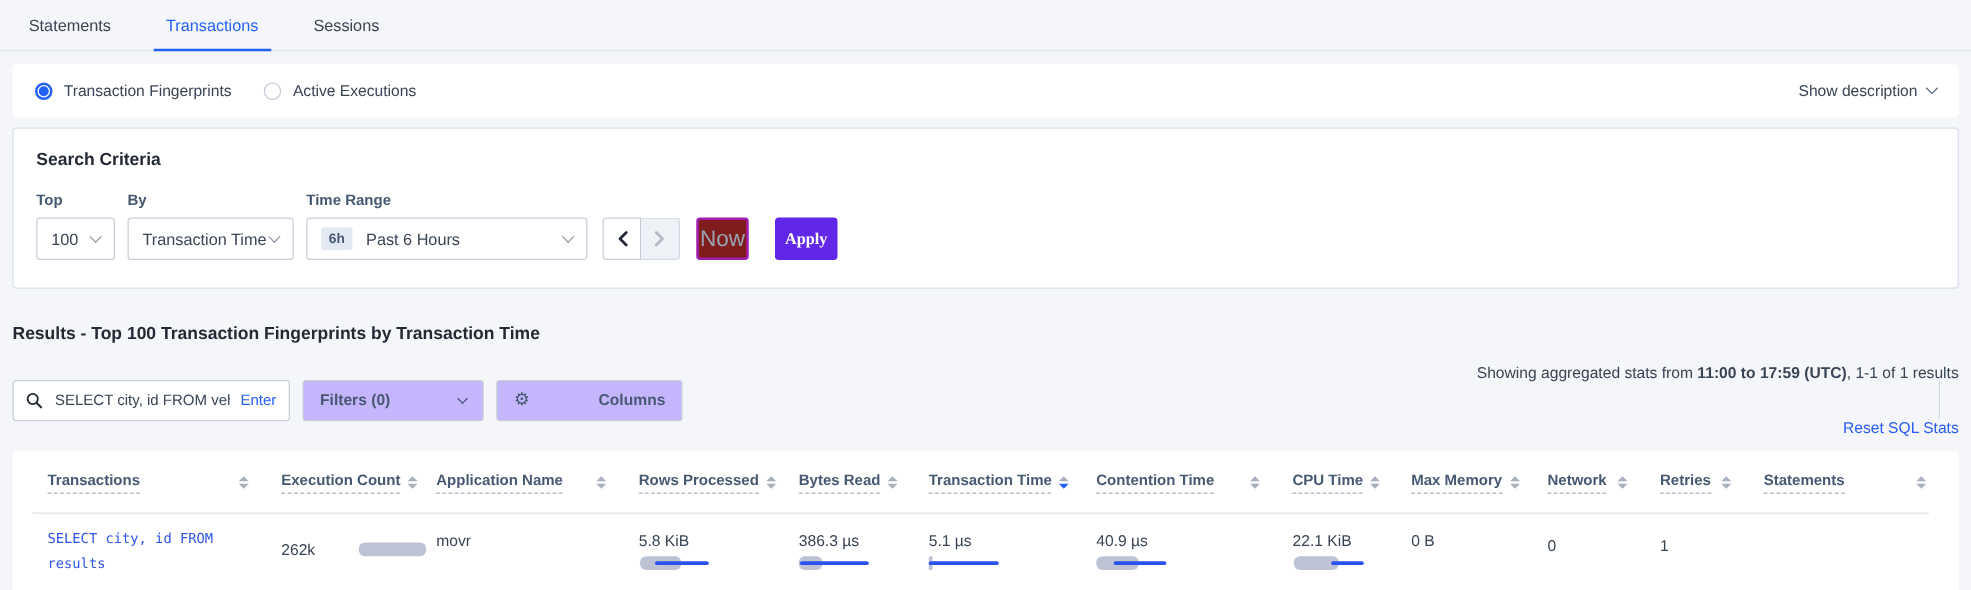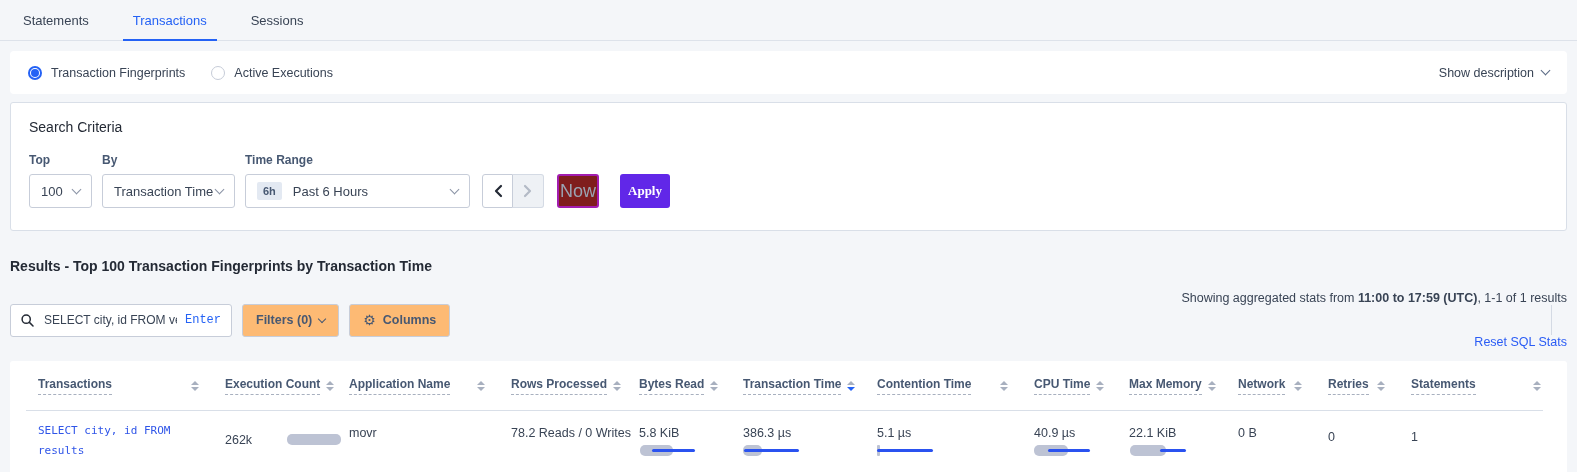--- a/index.html
+++ b/index.html
@@ -27,21 +27,21 @@
   .radio.on { border:2px solid #2462f5; position:relative; }
   .radio.on::after { content:""; position:absolute; inset:1px; background:#2462f5; border-radius:50%; }
   .radio.off { border:1px solid #c6ccd8; background:#fff; }
   .radio-label { font-size:12.5px; margin-left:9px; }
   .show-desc { margin-left:auto; display:flex; align-items:center; font-size:12.5px; cursor:pointer; }
   .chev { width:7px; height:7px; border-right:1.5px solid #5a6a84; border-bottom:1.5px solid #5a6a84;
           transform:rotate(45deg); margin-left:8px; margin-top:-4px; flex:none; }
 
   
   .criteria { margin-top:8px; border:1px solid #d9dfe8; border-radius:3px; padding:16px 18px 22px; }
-  .criteria-title { font-size:14px; font-weight:normal; color:#242a35; }
+  .criteria-title { font-size:14px; font-weight:bold; color:#242a35; }
   .criteria-form { display:flex; margin-top:18px; align-items:flex-end; }
   .field { margin-right:10px; }
   .field-label { font-size:12px; font-weight:bold; color:#475872; margin-bottom:7px; }
   .select { height:34px; border:1px solid #c7cdd9; border-radius:3px; background:#fff; display:flex;
             align-items:center; padding:0 11px; font-size:13px; color:#394455; cursor:pointer; }
   .select .chev { margin-left:auto; border-color:#8a93a5; }
   .w-top { width:63px; } .w-by { width:133px; } .w-time { width:225px; }
   .badge { background:#e3e9f2; border-radius:2px; font-size:11px; font-weight:bold; color:#475872;
            padding:3px 6px; margin-right:11px;text-align:right; }
   .arrows { display:flex; margin:0 13px 0 2px; }
@@ -54,24 +54,24 @@
   .apply-btn { width:50px; height:34px; border:none; border-radius:3px; background:#6127e8; color:#fff;
                font-weight:bold; font-size:13px; cursor:pointer; font-family:Liberation Serif, serif; }
 
   
   .results-heading { margin:27px 10px 0; font-size:14px; font-weight:bold; color:#242a35; }
   .controls { margin:17px 10px 0; display:flex; align-items:center; }
   .searchbox { width:222px; height:33px; border:1px solid #c7cdd9; border-radius:3px; background:#fff;
                display:flex; align-items:center; padding:0 10px; }
   input.search { border:none; outline:none; flex:1; min-width:0; font-size:12px; color:#394455;
                  font-family:"Liberation Sans",sans-serif; background:transparent; }
-  .enter { font-size:12px; color:#2462f5; margin-left:6px; flex:none;font-family:Liberation Mono, monospace; }
-  .btn { height:33px; border:1px solid #c7cdd9; border-radius:3px; background:#fdba74; display:flex;
+  .enter { font-size:12px; color:#2462f5; margin-left:6px; flex:none; }
+  .btn { height:33px; border:1px solid #c7cdd9; border-radius:3px; background:#c4b5fd; display:flex;
          align-items:center; padding:0 13px; font-size:12.5px; font-weight:bold; color:#475872;
-         margin-left:10px; cursor:pointer; }
+         margin-left:10px; cursor:pointer;gap:48px; }
   .btn .chev { border-color:#475872; margin-left:7px; width:6px; height:6px; margin-top:-3px; }
   .gear { font-family:"DejaVu Sans",sans-serif; font-size:14px; font-weight:normal; margin-right:7px; color:#475872; }
   .stats { margin-left:auto; font-size:12.5px; color:#394455; display:flex; align-items:flex-end;flex-direction:column; }
   .stats b { font-weight:bold; }
   .vdiv { width:1px; height:30px; background:#d4dae4; margin:0 15px; }
   .reset { font-size:12.5px; color:#2a5cf5; cursor:pointer; white-space:nowrap; }
 
   
   .table-card { margin-top:12px; height:127px; border-radius:3px; overflow:hidden; }
   .thead, .trow { display:grid;
@@ -288,21 +288,20 @@
     </div>
   </div>
 
   <div class="trow">
     <div class="td td-sql">SELECT city, id FROM results</div>
     <div class="td td-exec metric">
       <span class="exec-num">262k</span>
       <span class="exec-bar bar-gray" style="position: static; width: 54px; display: inline-block;"></span>
     </div>
     <div class="td">movr</div>
-    <div class="td">78.2 Reads / 0 Writes</div>
     <div class="td metric">
       <div class="val">5.8 KiB</div>
       <div class="bargroup">
         <span class="bar-gray" style="left: 1px; width: 33px;"></span>
           <span class="bar-line" style="left: 13px; width: 43px;"></span>
       </div>
     </div>
     <div class="td metric">
       <div class="val">386.3 µs</div>
       <div class="bargroup">

